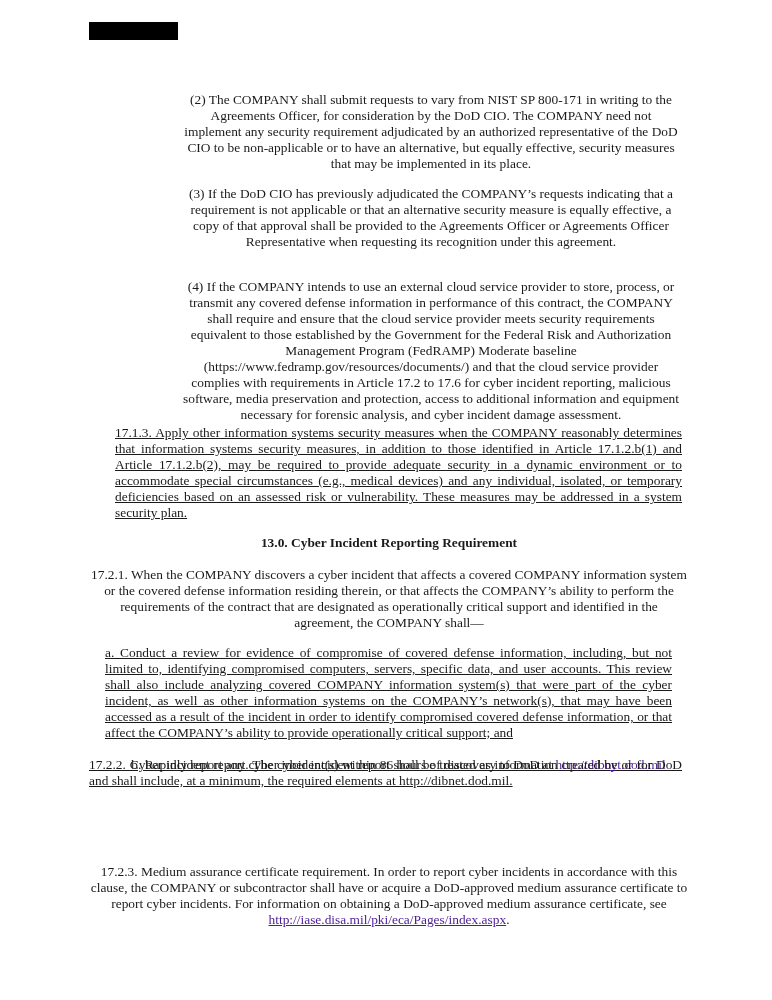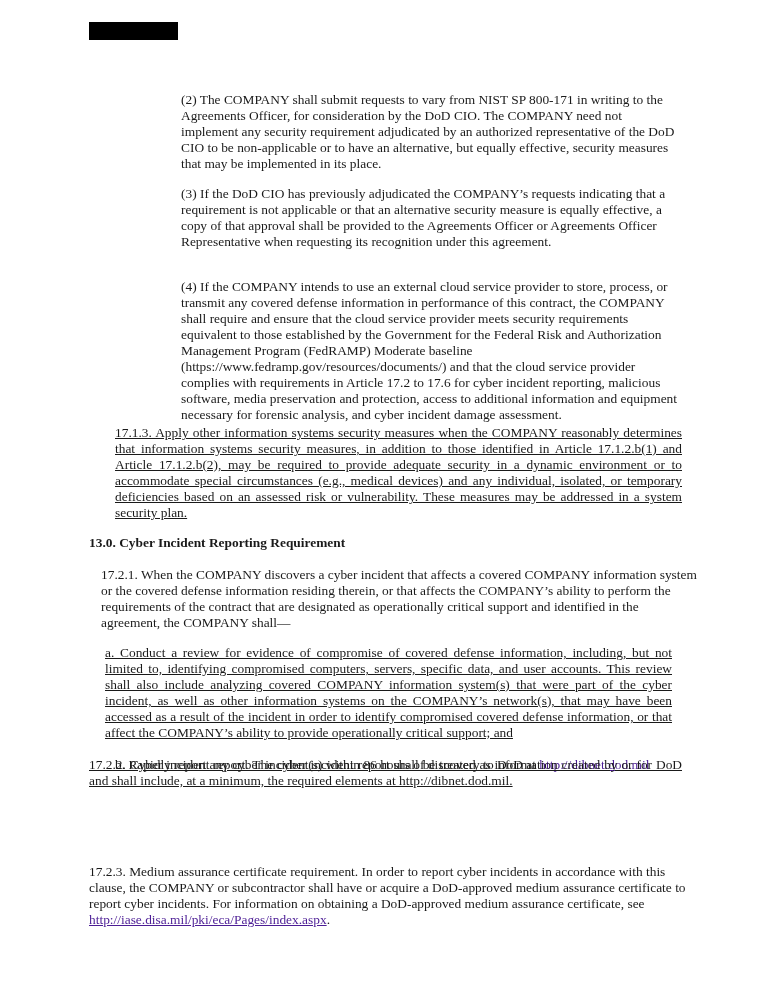--- a/index.html
+++ b/index.html
@@ -21,36 +21,37 @@
       position: absolute;
       left: 89px;
       top: 22px;
       width: 89px;
       height: 18px;
       background: #000000;
     }
     .para {
       position: absolute;
       margin: 0;
+      text-align: center;
     }
     .sub {
       left: 181px;
       width: 500px;
     }
     .justify {
       text-align: justify;
       text-align-last: left;
       text-decoration: underline;
     }
     .p2 { top: 92px; }
     .p3 { top: 186px; }
     .p4 { top: 279px; }
     .p5 { top: 425px; left: 115px; width: 567px; }
     .h172 { top: 535px; left: 89px; width: 600px; font-weight: bold; }
-    .p6 { top: 567px; left: 101px; width: 600px; }
+    .p6 { top: 567px; left: 89px; width: 600px; }
     .pa { top: 645px; left: 105px; width: 567px; }
     .pb { top: 757px; left: 115px; width: 567px; }
     .p7 { top: 757px; left: 89px; width: 593px; }
     .p8 { top: 864px; left: 89px; width: 600px; }
     a.link {
       color: #4c1d95;
       text-decoration: underline;
     }
   </style>
 </head>

